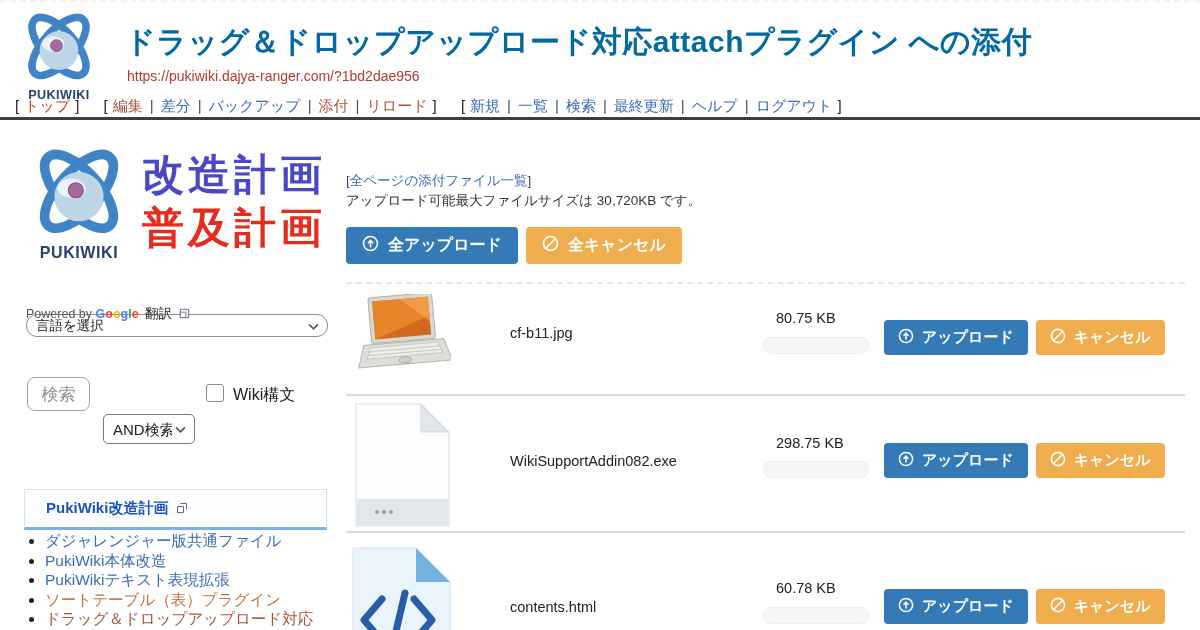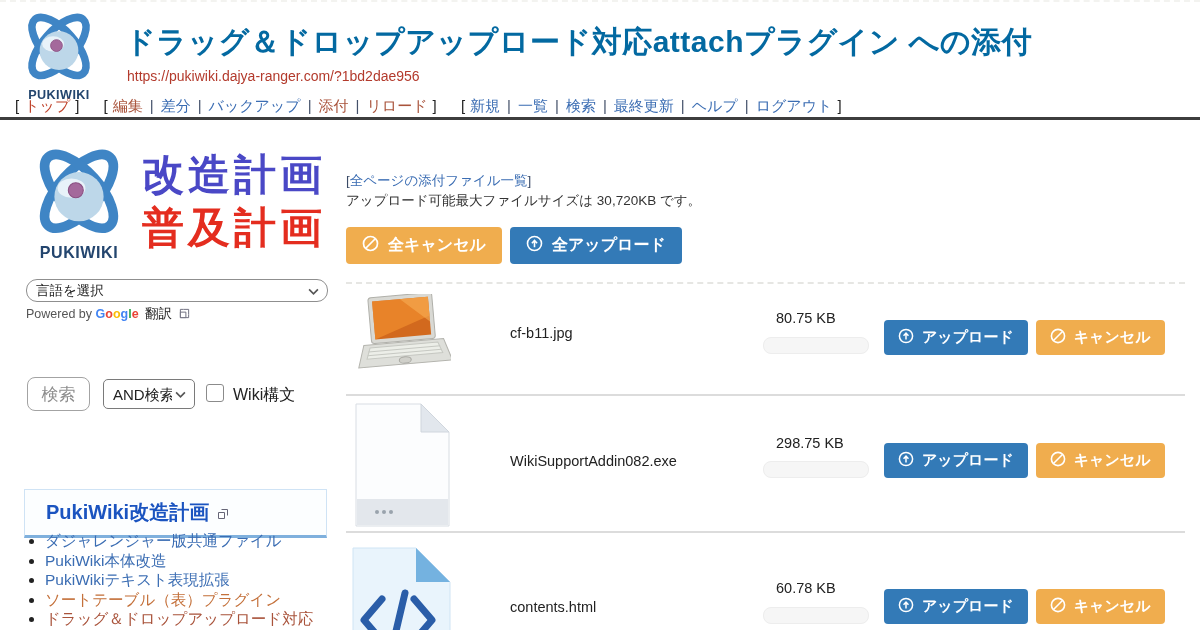--- a/index.html
+++ b/index.html
@@ -25,21 +25,21 @@
 
   
   .atom-text{font-weight:bold;fill:#23456e;}
 
   
   .sb-logo{position:absolute;left:18px;top:140px;display:flex;align-items:center;}
   .sb-logo-text{margin-left:2px;}
   .sb-logo-line1{font-size:42px;font-weight:900;color:#4a48c6;letter-spacing:4px;line-height:53px;}
   .sb-logo-line2{font-size:42px;font-weight:900;color:#e42d1f;letter-spacing:4px;line-height:53px;}
 
-  .select-wrap{position:absolute;background:#fff;}
+  .select-wrap{position:absolute;background:#fff;margin-top:35px;}
   .select-wrap select{appearance:none;-webkit-appearance:none;width:100%;height:100%;
       border:1px solid #8f8f8f;background:#fff;color:#222;box-sizing:border-box;cursor:pointer;
       font-family:inherit;}
   .select-wrap .chev{position:absolute;right:9px;top:50%;transform:translateY(-42%);pointer-events:none;line-height:0;}
   .lang-select{left:26px;top:279px;width:302px;height:23px;}
   .lang-select select{border-radius:11px;font-size:13.5px;padding:0 26px 0 9px;}
   .mode-select{left:103px;top:379px;width:92px;height:30px;}
   .mode-select select{border-radius:5px;font-size:15px;padding:0 22px 0 9px;border-color:#7a7a7a;}
 
   .sb-powered{position:absolute;left:26px;top:305px;font-size:12.5px;color:#555;}
@@ -65,21 +65,21 @@
   .sb-list{position:absolute;left:28px;margin:0;padding-left:17px;font-size:15.5px;line-height:18.5px;}
   .sb-list1{top:431px;width:300px;}
   .sb-list2{top:532px;width:302px;}
   .sb-list li{margin:0 0 1px 0;}
   .sb-list a{text-decoration:none;cursor:pointer;}
   .plain-item{color:#333;}
 
   .sb-heading{position:absolute;left:24px;top:489px;width:303px;box-sizing:border-box;
       background:#fcfeff;border:1px solid #cfe3f5;border-bottom:3px solid #7fb0dd;
       padding:9px 10px 9px 21px;}
-  .sb-heading a{font-size:20px;font-weight:bold;color:#1b54c0;text-decoration:none;cursor:pointer;}
+  .sb-heading a{font-size:15px;font-weight:bold;color:#1b54c0;text-decoration:none;cursor:pointer;}
 
   
   .mc-breadcrumb{position:absolute;left:347px;top:135px;font-size:14.5px;color:#333;}
   .mc-breadcrumb .bc-home{color:#a9533b;text-decoration:none;cursor:pointer;}
   .mc-breadcrumb .bc-sep{color:#666;margin:0 8px;}
   .mc-attach-link{position:absolute;left:346px;top:172px;font-size:13.5px;color:#3a4a66;}
   .mc-attach-link a{color:#3b6db3;text-decoration:none;cursor:pointer;}
   .mc-maxsize{position:absolute;left:346px;top:192px;font-size:13.5px;color:#333;}
 
   .mc-toolbar{position:absolute;left:346px;top:227px;display:flex;gap:8px;}
@@ -231,37 +231,37 @@
     <li><a class="lnk-red">ドラッグ＆ドロップアップロード対応attachプラグイン</a></li>
 
   </ul>
 
 
   <div class="mc-attach-link"><span>[</span><a>全ページの添付ファイル一覧</a><span>]</span></div>
 
   <div class="mc-maxsize">アップロード可能最大ファイルサイズは 30,720KB です。</div>
 
   <div class="mc-toolbar">
+    <button class="tb-btn btn-blue">
+      <span>
+        <svg width="17" height="17" viewBox="0 0 17 17">
+            <circle cx="8.5" cy="8.5" r="7" fill="none" stroke="#fff" stroke-width="1.6"></circle>
+            <path d="M8.5 12.2V5.6M5.9 8.2l2.6-2.7 2.6 2.7" fill="none" stroke="#fff" stroke-width="1.6"></path>
+          </svg>
+      </span>
+      <span>全アップロード</span>
+    </button>
     <button class="tb-btn btn-orange">
       <span>
         <svg width="17" height="17" viewBox="0 0 17 17">
             <circle cx="8.5" cy="8.5" r="7" fill="none" stroke="#fff" stroke-width="1.7"></circle>
             <path d="M4 13L13 4" stroke="#fff" stroke-width="1.7"></path>
           </svg>
       </span>
       <span>全キャンセル</span>
-    </button>
-    <button class="tb-btn btn-blue">
-      <span>
-        <svg width="17" height="17" viewBox="0 0 17 17">
-            <circle cx="8.5" cy="8.5" r="7" fill="none" stroke="#fff" stroke-width="1.6"></circle>
-            <path d="M8.5 12.2V5.6M5.9 8.2l2.6-2.7 2.6 2.7" fill="none" stroke="#fff" stroke-width="1.6"></path>
-          </svg>
-      </span>
-      <span>全アップロード</span>
     </button>
   </div>
 
   <div class="sep-dashed"></div>
 
   <div class="file-row row-1">
     <div class="cell-icon">
       <svg width="96" height="82" viewBox="0 0 96 82">
         <g transform="rotate(-5 48 40)">
           <rect x="16" y="1" width="64" height="46" rx="3" fill="#d9d9d4" stroke="#b0b0aa"></rect>

